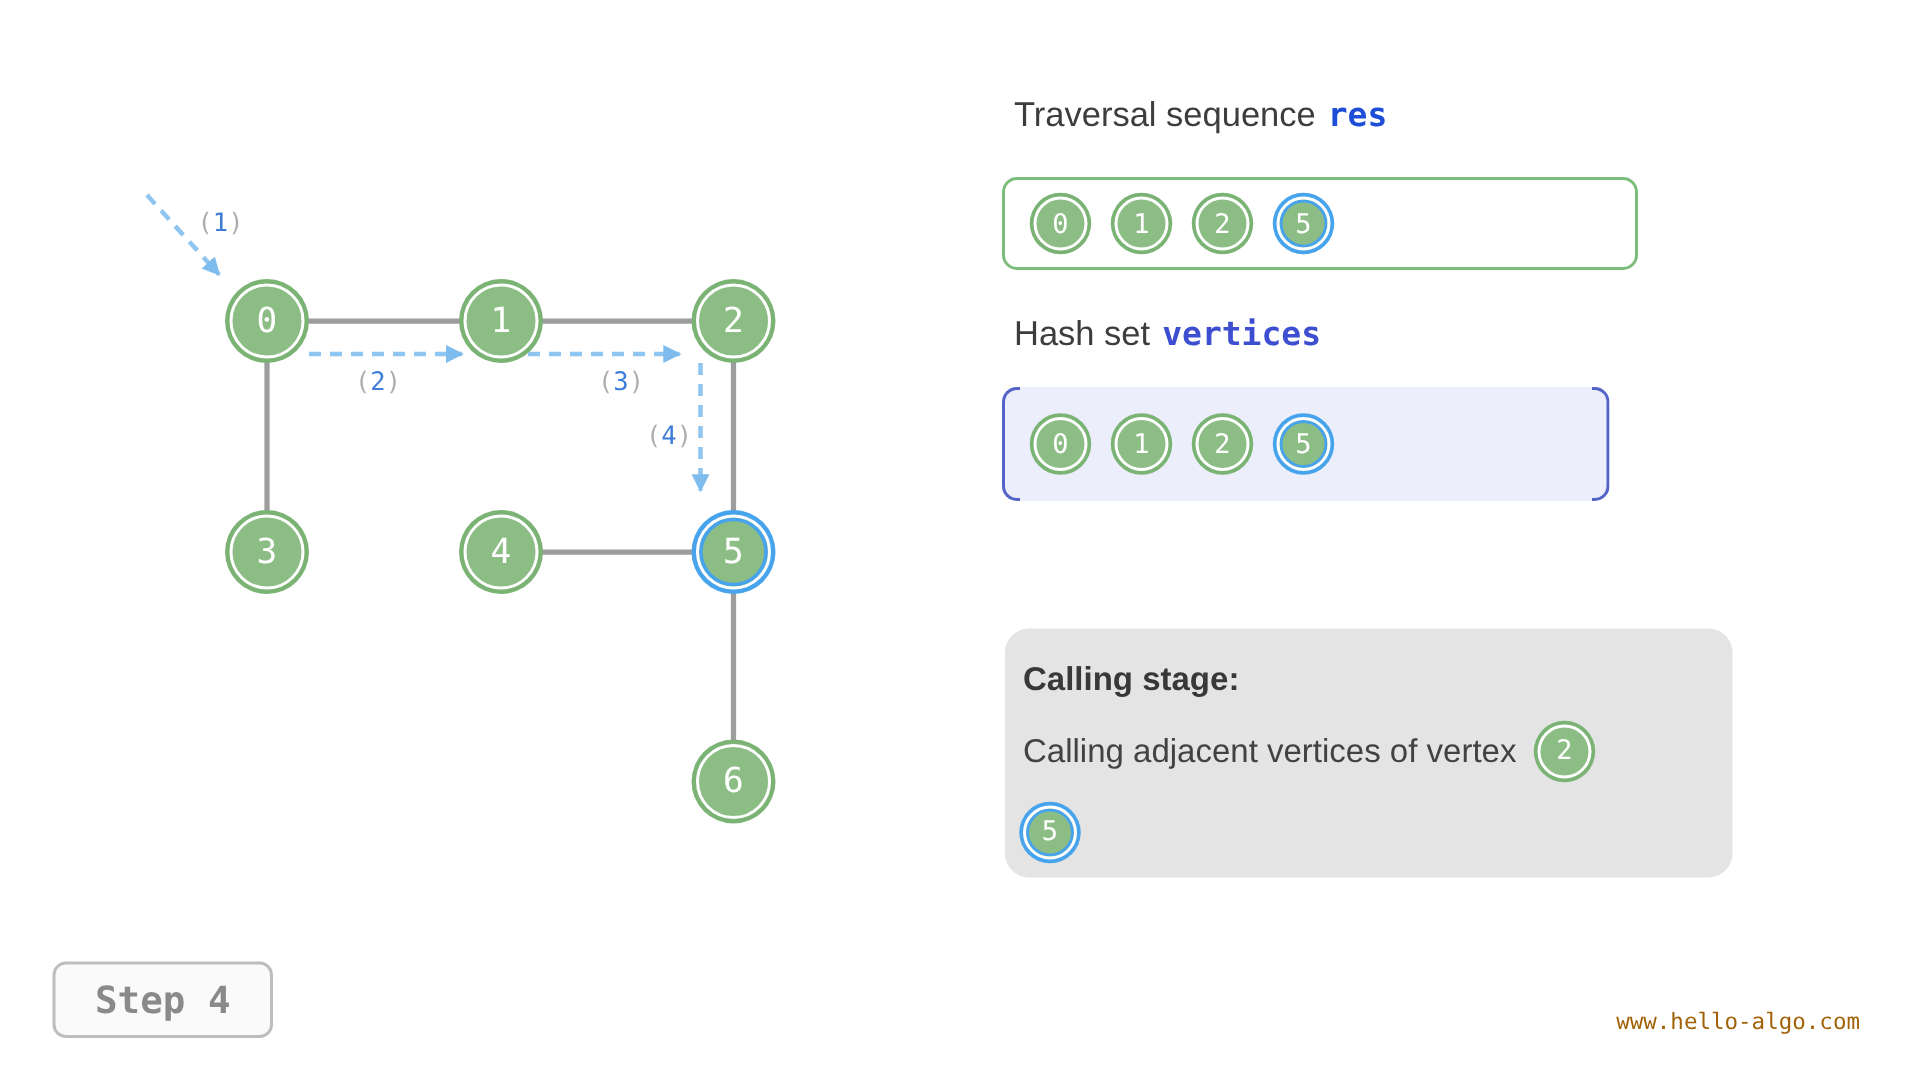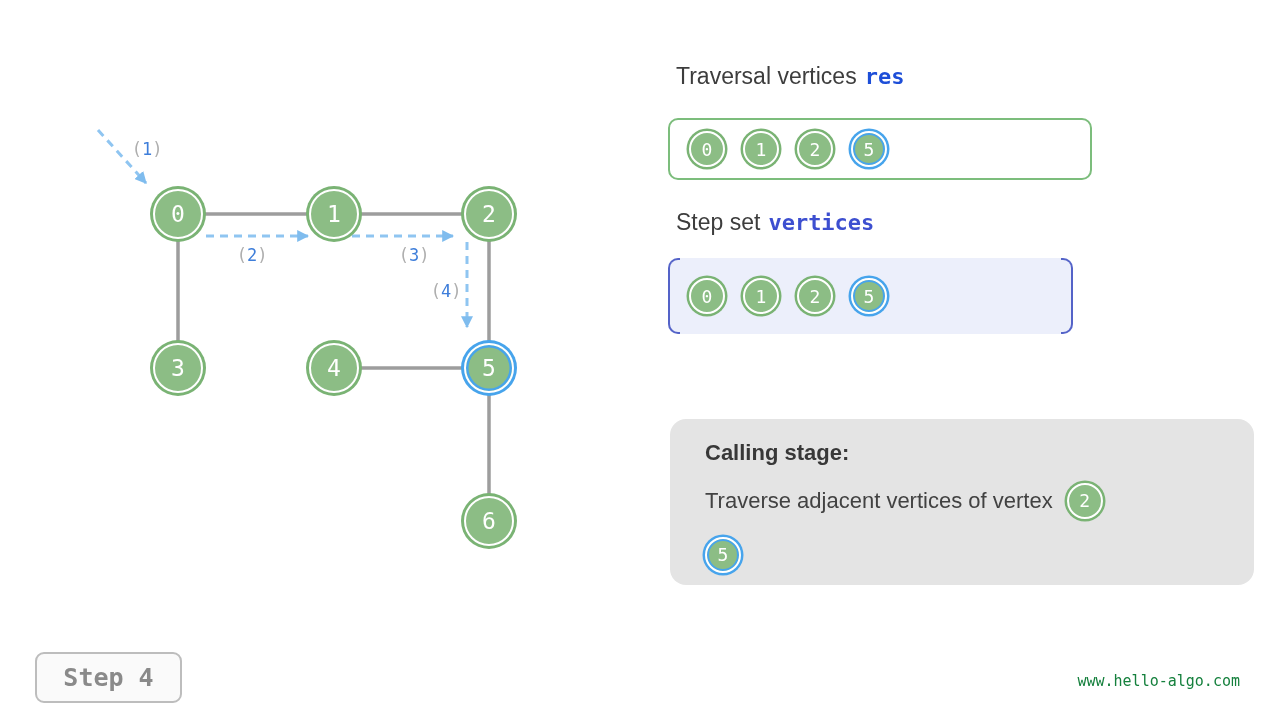--- a/index.html
+++ b/index.html
@@ -65,40 +65,40 @@
   }
   .bracket{position:absolute;top:0;bottom:0;width:12px;box-sizing:border-box;}
   .bracket.left{
     left:0;border:2.5px solid #5463C8;border-right:none;border-radius:10px 0 0 10px;
   }
   .bracket.right{
     right:0;border:2.5px solid #5463C8;border-left:none;border-radius:0 10px 10px 0;
   }
 
   .calling-box{
-    position:absolute;left:670px;top:419px;width:584px;height:166px;
+    position:absolute;left:670px;top:419px;width:485px;height:166px;
     background:#E4E4E4;border-radius:16px;box-sizing:border-box;
-    padding:20px 28px 0 35px;color:#424242;
+    padding:20px 28px 0 12px;color:#424242;
   }
   .calling-heading{font-size:22px;font-weight:bold;color:#383838;line-height:28px;}
   .calling-row{
     display:flex;align-items:center;gap:14px;font-size:22px;line-height:26px;
     margin-top:14px;height:40px;white-space:nowrap;
   }
 
   
   .step-badge{
     position:absolute;left:35px;top:641px;width:147px;height:51px;
     border:2px solid #BDBDBD;border-radius:9px;background:#FAFAFA;box-sizing:border-box;
     display:flex;align-items:center;justify-content:center;
-    font-family:"DejaVu Sans Mono",monospace;font-weight:bold;font-size:25px;color:#8A8A8A;margin-top:11px;
+    font-family:"DejaVu Sans Mono",monospace;font-weight:bold;font-size:25px;color:#8A8A8A;
   }
   .watermark{
     position:absolute;right:40px;top:672px;
-    font-family:"DejaVu Sans Mono",monospace;font-size:15px;color:#15803d;
+    font-family:"DejaVu Sans Mono",monospace;font-size:15px;color:#a16207;
   }
 </style>
 </head>
 <body>
 
 <div class="canvas">
 
   <svg class="lines" width="1280" height="720" viewBox="0 0 1280 720">
     <defs>
       <marker id="arrowhead" markerUnits="userSpaceOnUse" markerWidth="12" markerHeight="12" refX="9" refY="5" orient="auto" viewBox="0 0 10 10">
@@ -126,47 +126,47 @@
   <div class="gnode" style="left:334px;top:368px">4</div>
   <div class="gnode hl" style="left:489px;top:368px">5</div>
   <div class="gnode" style="left:489px;top:521px">6</div>
 
   <span class="steplabel" style="left:147px;top:149px"><span class="paren">(</span><span class="digit">1</span><span class="paren">)</span></span>
   <span class="steplabel" style="left:252px;top:255px"><span class="paren">(</span><span class="digit">2</span><span class="paren">)</span></span>
   <span class="steplabel" style="left:414px;top:255px"><span class="paren">(</span><span class="digit">3</span><span class="paren">)</span></span>
   <span class="steplabel" style="left:446px;top:291px"><span class="paren">(</span><span class="digit">4</span><span class="paren">)</span></span>
 
   <div class="panel-title" style="top:62px">
-    <span>Traversal vertices</span>
+    <span>Traversal sequence</span>
     <span class="code green">res</span>
   </div>
   <div class="res-box">
     <div class="mnode">0</div>
     <div class="mnode">1</div>
     <div class="mnode">2</div>
     <div class="mnode hl">5</div>
   </div>
 
   <div class="panel-title" style="top:208px">
-    <span>Step set</span>
+    <span>Hash set</span>
     <span class="code indigo">vertices</span>
   </div>
   <div class="visited-box">
     <div class="bracket left"></div>
     <div class="bracket right"></div>
     <div class="mnode">0</div>
     <div class="mnode">1</div>
     <div class="mnode">2</div>
     <div class="mnode hl">5</div>
   </div>
 
   <div class="calling-box">
     <div class="calling-heading">Calling stage:</div>
     <div class="calling-row">
-      <span>Traverse adjacent vertices of vertex</span>
+      <span>Calling adjacent vertices of vertex</span>
       <div class="mnode">2</div>
     </div>
     <div class="calling-row">
       <div class="mnode hl">5</div>
     </div>
   </div>
 
   <div class="step-badge">Step 4</div>
   <div class="watermark">www.hello-algo.com</div>
 

